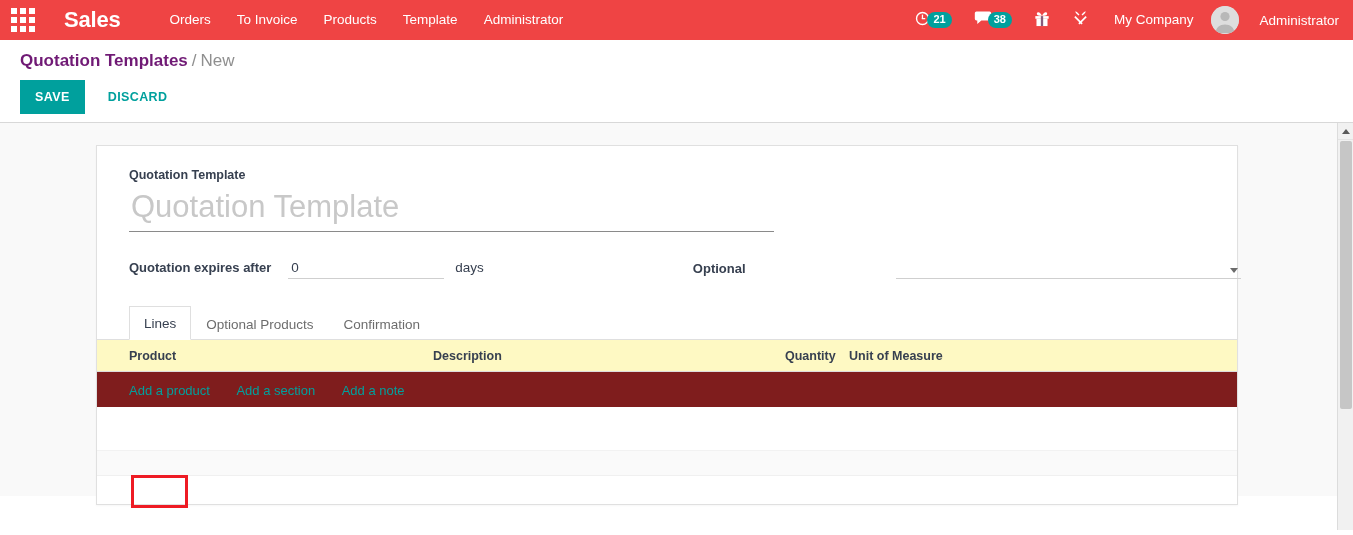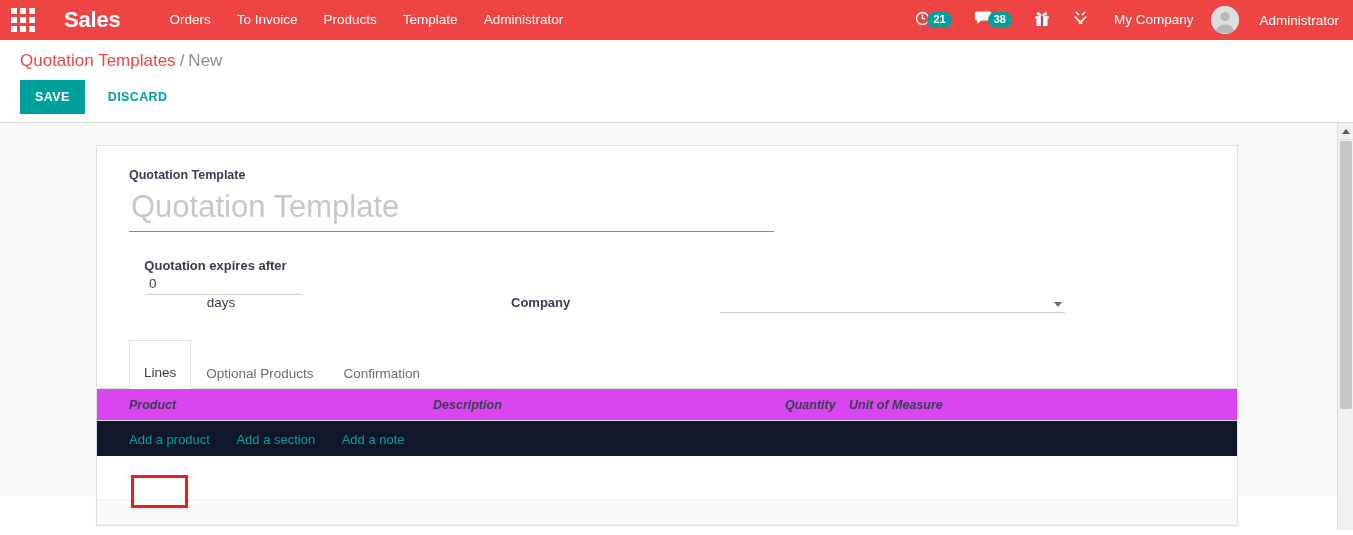--- a/index.html
+++ b/index.html
@@ -115,22 +115,23 @@
     border-bottom: 1px solid #d8d8d8;
     padding: 9px 0 8px 20px;
   }
   .breadcrumb {
     font-size: 17px;
     line-height: 24px;
     margin-bottom: 7px;
     white-space: nowrap;
   }
   .breadcrumb .crumb-link {
-    color: #ef4444;
-    cursor: pointer;
+    color: #701a75;
+    cursor: pointer;
+    font-weight: bold;
   }
   .breadcrumb .crumb-sep {
     color: #8f8f8f;
     margin: 0 4px;
   }
   .breadcrumb .crumb-current {
     color: #8f8f8f;
     margin-top: 48px;
   }
   .cp-buttons { display: flex; align-items: center; gap: 0px; }
@@ -216,21 +217,21 @@
     display: block;
     margin-bottom: 26px;
   }
   .title-input::placeholder { color: #c8c8c8; opacity: 1; }
 
   .row-fields {
     display: flex;
     align-items: flex-end;
     margin-bottom: 26px;
   }
-  .fld-group { display: flex; align-items: center; flex-direction: column; }
+  .fld-group { display: flex; align-items: flex-start; }
   .fld-label {
     font-size: 13px;
     font-weight: bold;
     color: #374050;
     padding-bottom: 3px;
     white-space: nowrap;
   }
   .inline-input {
     border: none;
     border-bottom: 1px solid #cfcfcf;
@@ -266,21 +267,21 @@
     display: flex;
     align-items: flex-end;
     border-bottom: 1px solid #dfdfdf;
     margin: 0 -32px;
     padding-left: 32px;
     position: relative;
   }
   .tab {
     font-size: 13.5px;
     color: #6d6d6d;
-    padding: 24px 14px 8px 14px;
+    padding: 9px 14px 8px 14px;
     border: 1px solid transparent;
     border-bottom: none;
     cursor: pointer;
     position: relative;
     top: 1px;
     background: transparent;
     white-space: nowrap;
   }
   .tab.active {
     color: #374050;
@@ -295,33 +296,32 @@
     width: calc(100% + 64px);
     border-collapse: collapse;
   }
   .lines-table th {
     font-size: 12.5px;
     font-weight: bold;
     color: #374050;
     text-align: left;
     padding: 9px 6px 8px 6px;
     border-bottom: 1px solid #dcdcdc;
-    background: #d946ef;
-    white-space: nowrap;
-    font-style: italic;
+    background: #fef9c3;
+    white-space: nowrap;
   }
   .lines-table th.col-product { padding-left: 32px; width: 330px; }
   .lines-table th.col-desc { width: 352px; margin-left: 24px; }
   .lines-table th.col-qty { width: 64px; text-align: left; }
   .lines-table th.col-uom { width: 150px; }
   .lines-table th.col-pad { width: auto; }
 
   .add-row td {
     padding: 9px 6px 8px 32px;
-    background: #0f172a;
+    background: #7f1d1d;
     border-bottom: 1px solid #ffffff;
   }
   .add-link {
     color: #00A09D;
     font-size: 13px;
     cursor: pointer;
     margin-right: 22px;
     text-decoration: none;
   }
   .filler-band {
@@ -484,21 +484,21 @@
       <div class="field-label-sm">Quotation Template</div>
       <input class="title-input" type="text" placeholder="Quotation Template" style="">
 
       <div class="row-fields">
         <div class="fld-group">
           <span class="fld-label">Quotation expires after</span>
           <input class="inline-input inp-days" type="text" value="0" style="">
           <span class="suffix-days">days</span>
         </div>
         <div class="company-group">
-          <span class="fld-label">Company</span>
+          <span class="fld-label">Optional</span>
           <span class="select-wrap">
             <input class="inline-input inp-company" type="text" value="" style="">
             <span class="caret"></span>
           </span>
         </div>
       </div>
 
       <div class="tabs">
         <div class="tab active">Lines</div>
         <div class="tab">Optional Products</div>

